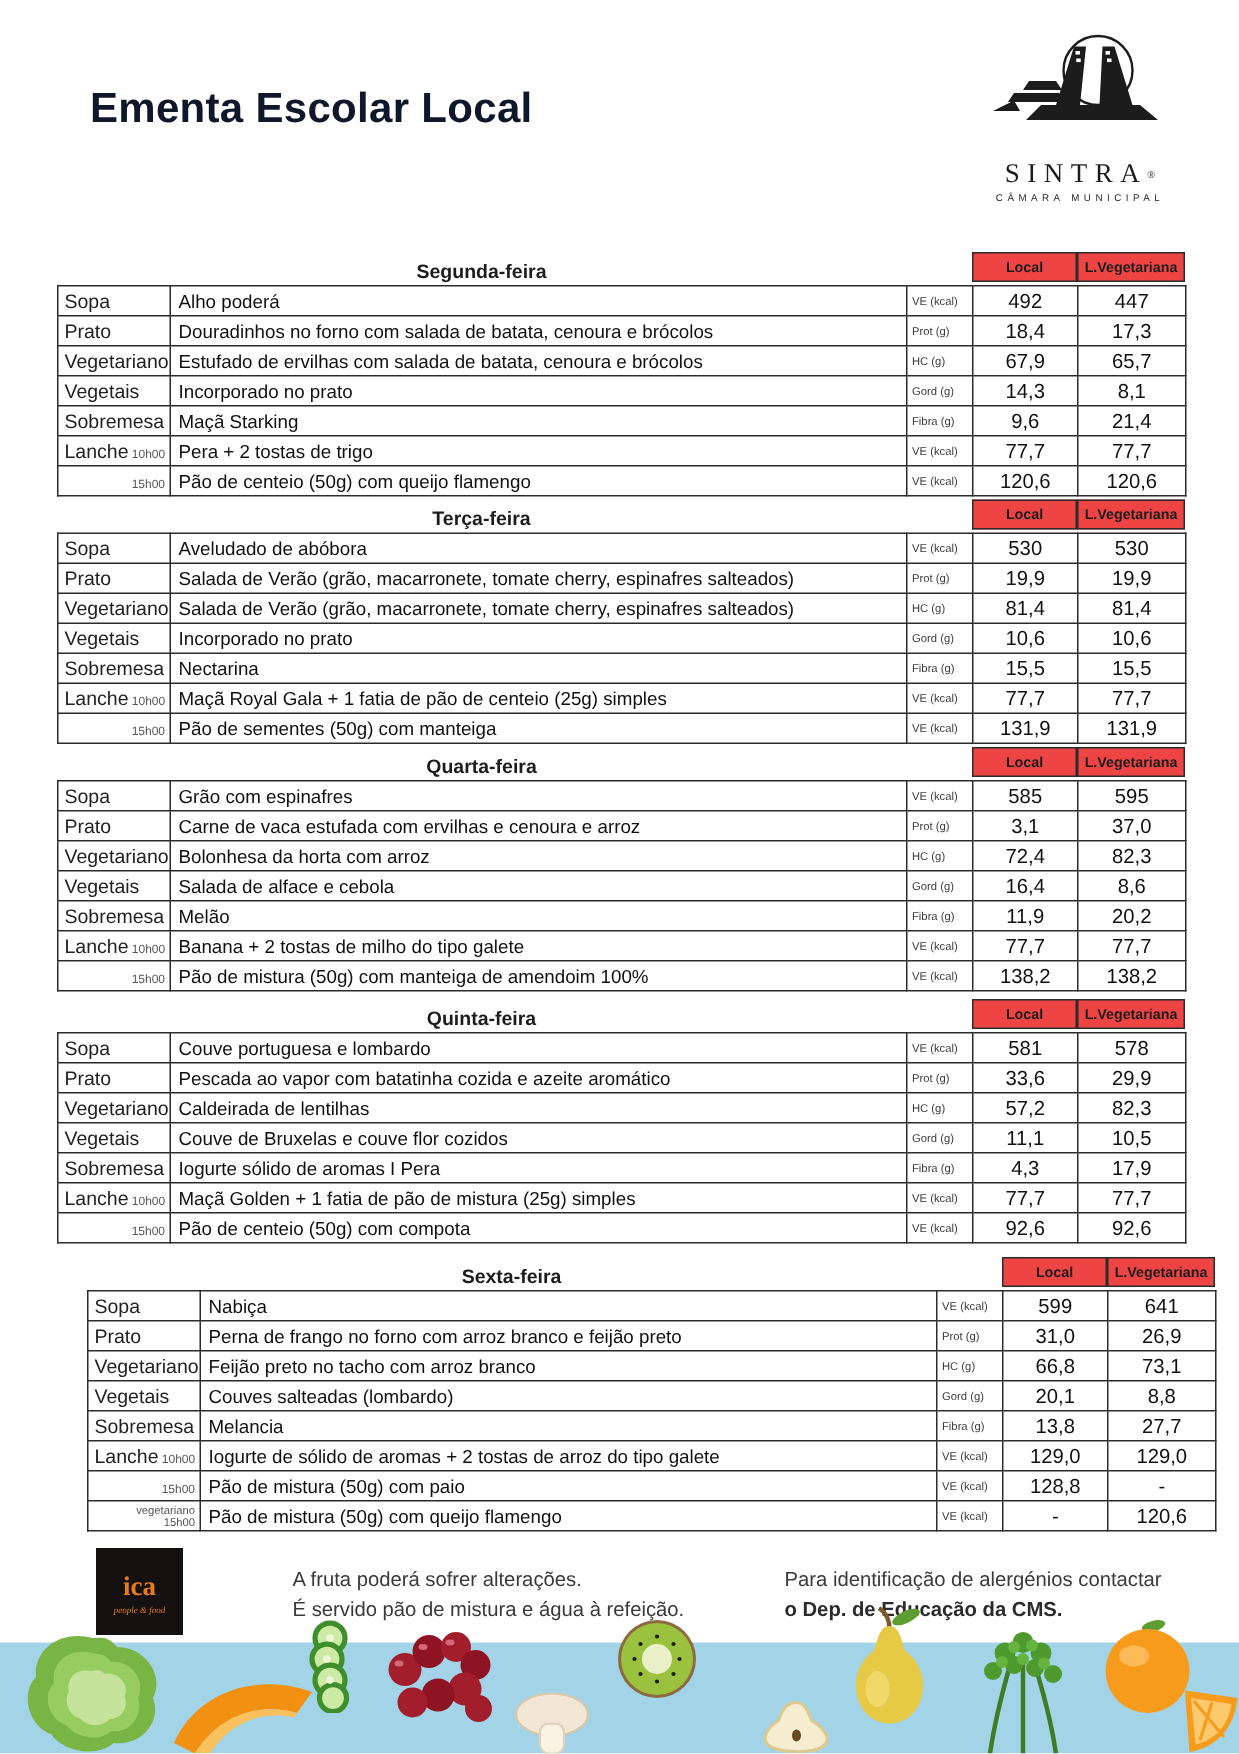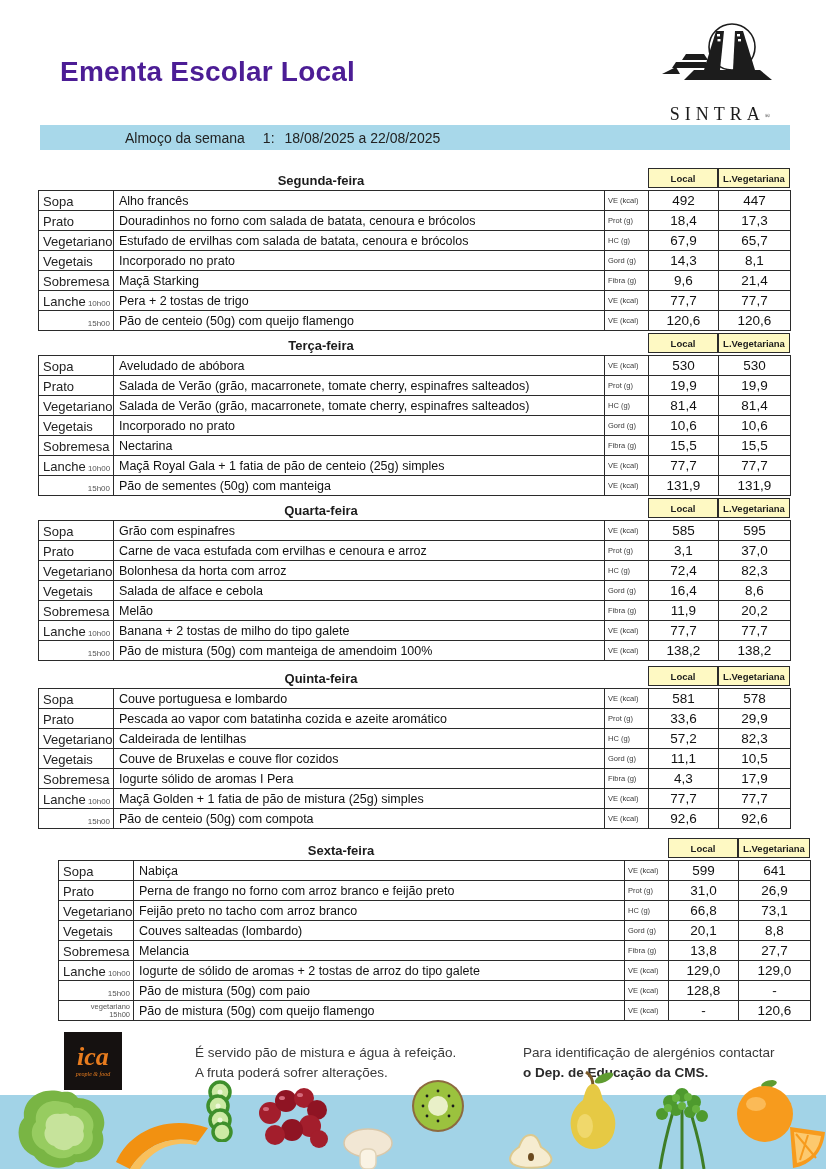--- a/index.html
+++ b/index.html
@@ -1,54 +1,54 @@
 <!DOCTYPE html>
 <html style="--band-blue: #a8d8ea; --banner-blue: #a2d3e7; --ica-orange: #e87c1e;"><head>
 <meta charset="utf-8">
 <style>
   * { margin:0; padding:0; box-sizing:border-box; }
   body { font-family:"Liberation Sans", sans-serif; background:#fff; }
   .page { position:relative; width:826px; height:1169px; background:#fff; overflow:hidden; }
 
-  .doc-title { position:absolute; left:60px; top:56px; font-size:28px; font-weight:bold; color:#4c1d95; letter-spacing:0.2px; }
+  .doc-title { position:absolute; left:60px; top:56px; font-size:28px; font-weight:bold; color:#0f172a; letter-spacing:0.2px; }
 
   .sintra-logo { position:absolute; left:645px; top:22px; width:150px; text-align:center; color:#1c1c1c; }
   .sintra-name { font-family:"Liberation Serif", serif; font-size:18px; letter-spacing:5px; margin-top:12px; }
   .sintra-name .reg { font-size:7px; letter-spacing:0; vertical-align:middle; }
   .sintra-sub { font-size:6.5px; letter-spacing:3px; margin-top:3px; color:#2a2a2a; }
 
   .week-band { position:absolute; left:40px; top:125px; width:750px; height:25px;
     background:var(--band-blue,#a8d8ea); display:flex; align-items:center; padding-left:85px;
     font-size:14px; color:#222; }
   .week-band .wb-num { margin-left:18px; }
   .week-band .wb-dates { margin-left:10px; }
 
   .day-block { position:absolute; left:38px; width:752px; }
   .day-header { display:grid; grid-template-columns:566px 44px 70px 72px; height:20px; margin-bottom:2px; }
   .day-title-area { display:flex; align-items:flex-end; justify-content:center; }
   .day-title { font-size:13px; font-weight:bold; color:#1c1c1c; }
   .value-header { border:1px solid #2b2b2b; display:flex; align-items:center; justify-content:center;
-    font-size:9.5px; font-weight:bold; color:#1c1c1c; background:#fef9c3; }
+    font-size:9.5px; font-weight:bold; color:#1c1c1c; background:#ef4444; }
 
   table.menu { border-collapse:collapse; table-layout:fixed; width:752px; }
   table.menu td { border:1px solid #2b2b2b; height:20px; overflow:hidden; white-space:nowrap; vertical-align:middle; }
   td.cat { width:75px; padding:0 3px 0 4px; }
   td.cat .lbl { font-size:13px; font-weight:normal; color:#222; }
   td.cat .tm { font-size:8px; color:#555; }
   td.cat.time-only { text-align:right;margin-top:10px; }
   td.cat .tm2 { display:block; font-size:7.5px; line-height:8px; color:#555; text-align:right; }
   td.dish { width:491px; padding-left:5px; font-size:12.5px; color:#111; }
   td.nut { width:44px; font-size:7.5px; color:#3a3a3a; padding-left:3px; }
   td.val { width:70px; text-align:center; font-size:13.5px; color:#111; }
   td.val.veg { width:72px; }
 
   .ica-logo { position:absolute; left:64px; top:1032px; width:58px; height:58px; background:#151110;
     display:flex; flex-direction:column; align-items:center; justify-content:center; }
-  .ica-text { font-family:"Liberation Serif", serif; font-style:italic; font-weight:bold;
-    font-size:26px; color:var(--ica-orange,#e87c1e); line-height:24px; }
+  .ica-text { font-family:"Liberation Serif", serif; font-weight:bold;
+    font-size:18px; color:var(--ica-orange,#e87c1e); line-height:24px; }
   .ica-sub { font-family:"Liberation Serif", serif; font-style:italic; font-size:6px;
     color:var(--ica-orange,#e87c1e); margin-top:2px; }
 
   .serve-note { position:absolute; left:195px; top:1043px; font-size:13.5px; color:#3a3a3a; line-height:20px; }
   .allergen-note { position:absolute; left:523px; top:1043px; font-size:13.5px; color:#3a3a3a; line-height:20px; }
   .allergen-note .bold-line { font-weight:bold; color:#2b2b2b; }
 
   .bottom-band { position:absolute; left:0; top:1095px; width:826px; height:74px;
     background:var(--banner-blue,#a3d3e8); z-index:1; }
   .banner-text { position:absolute; left:0; top:1103px; width:826px; text-align:center; z-index:3;
@@ -75,41 +75,36 @@
         <rect x="78" y="17" width="3" height="2.4" fill="#fff"></rect>
       <polygon points="26,32 44,32 48,38 22,38" fill="#1c1c1c"></polygon>
       <polygon points="16,40 46,40 50,46 12,46" fill="#1c1c1c"></polygon>
       <polygon points="2,52 16,45 20,52" fill="#1c1c1c"></polygon>
       <polygon points="34,48 100,48 112,58 24,58" fill="#1c1c1c"></polygon>
     </svg>
     <div class="sintra-name"><span>SINTRA</span><span class="reg">®</span></div>
     <div class="sintra-sub">CÂMARA MUNICIPAL</div>
   </div>
 
-  <div class="week-band">
-    <span class="wb-label">Almoço da semana</span>
-    <span class="wb-num">1:</span>
-    <span class="wb-dates">18/08/2025 a 22/08/2025</span>
-  </div>
 
   <div id="menu-days">
       <div class="day-block" style="top: 168px;">
         <div class="day-header">
           <div class="day-title-area">
             <span class="day-title">Segunda-feira</span>
           </div>
           <div></div>
           <div class="value-header">Local</div>
           <div class="value-header">L.Vegetariana</div>
         </div>
         <table class="menu">
           <tbody>
             <tr>
               <td class="cat"><span class="lbl">Sopa</span></td>
-              <td class="dish">Alho francês</td>
+              <td class="dish">Alho poderá</td>
               <td class="nut">VE (kcal)</td>
               <td class="val">492</td>
               <td class="val veg">447</td>
             </tr>
             <tr>
               <td class="cat"><span class="lbl">Prato</span></td>
               <td class="dish">Douradinhos no forno com salada de batata, cenoura e brócolos</td>
               <td class="nut">Prot (g)</td>
               <td class="val">18,4</td>
               <td class="val veg">17,3</td>
@@ -414,22 +409,22 @@
         </table>
       </div>
     </div>
 
   <div class="ica-logo">
     <div class="ica-text">ica</div>
     <div class="ica-sub">people &amp; food</div>
   </div>
 
   <div class="serve-note">
+    <div>A fruta poderá sofrer alterações.</div>
     <div>É servido pão de mistura e água à refeição.</div>
-    <div>A fruta poderá sofrer alterações.</div>
   </div>
 
   <div class="allergen-note">
     <div>Para identificação de alergénios contactar</div>
     <div class="bold-line">o Dep. de Educação da CMS.</div>
   </div>
 
   <div class="bottom-band"></div>
 
   <svg class="fruit" style="left:12px;top:1088px" width="100" height="81" viewBox="0 0 100 81">

